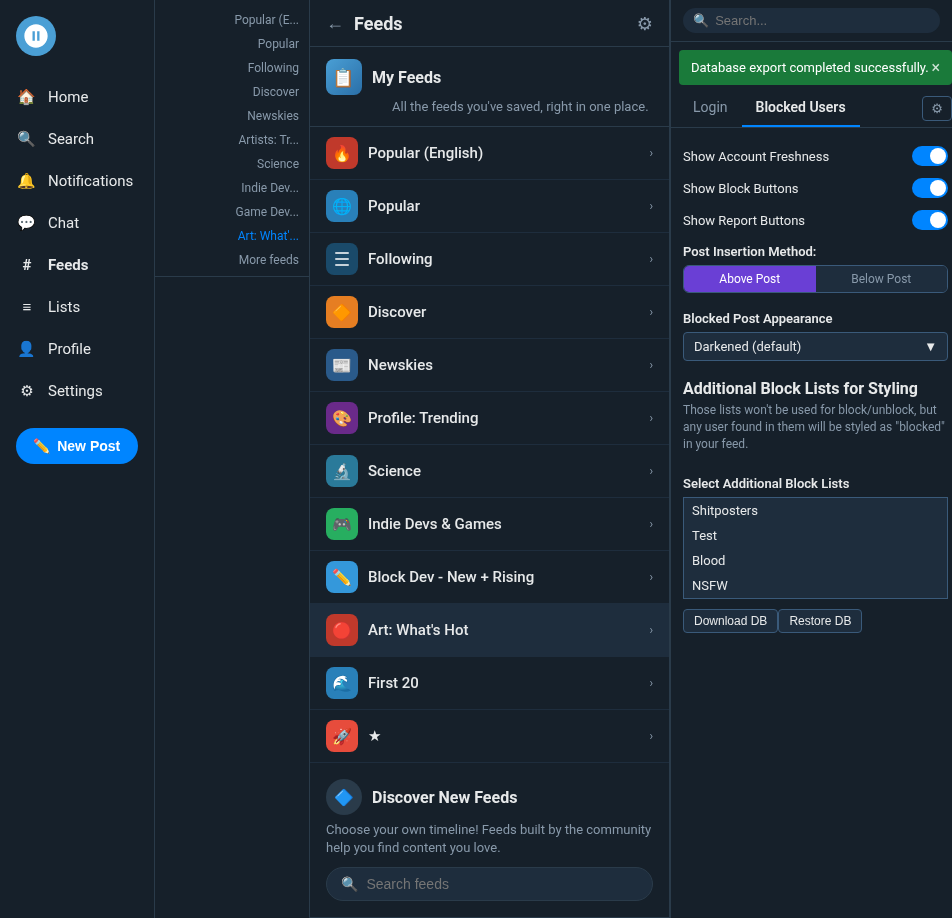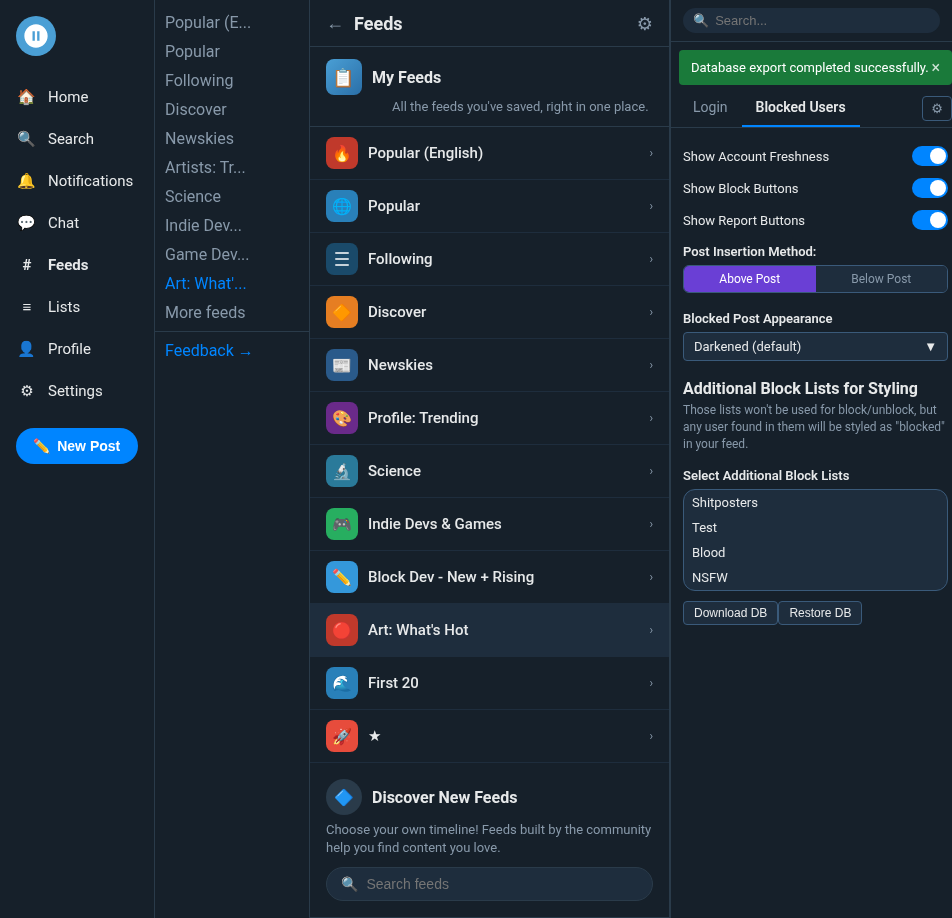--- a/index.html
+++ b/index.html
@@ -230,25 +230,25 @@
     .select-dropdown {
       width: 100%; padding: 6px 10px;
       background: #1e2d3d; border: 1px solid #3a5a7a;
       color: #e7e9ea; border-radius: 4px; font-size: 13px;
       cursor: pointer; appearance: none;
       display: flex; align-items: center; justify-content: space-between;
       margin-bottom: 10px;
     }
 
     .section-title { font-size: 16px; font-weight: 700; padding: 8px 0 4px; }
-    .section-subtitle { font-size: 12px; color: #8899aa; line-height: 1.4; margin-bottom: 8px; }
+    .section-subtitle { font-size: 12px; color: #8899aa; line-height: 1.4; margin-bottom: 16px; }
 
     .block-lists-select {
       width: 100%; background: #1e2d3d; border: 1px solid #3a5a7a;
-      border-radius: 12px; overflow: hidden; margin-bottom: 10px;
+      border-radius: 0; overflow: hidden; margin-bottom: 10px;
     }
     .block-list-option {
       padding: 5px 8px; font-size: 13px; color: #e7e9ea;
     }
 
     .db-btns { display: flex; }
     .db-btn {
       padding: 4px 10px; font-size: 12px; cursor: pointer;
       background: #1e2d3d; border: 1px solid #3a5a7a;
       color: #e7e9ea; border-radius: 4px;
@@ -257,22 +257,22 @@
     
     .feeds-sidebar {
       width: 155px;
       background: #16202a;
       border-right: 1px solid #2a3b4a;
       padding: 8px 0;
       overflow-y: auto;
       flex-shrink: 0;
     }
     .feeds-sidebar-item {
-      padding: 5px 10px; font-size: 16px; color: #8899aa; cursor: pointer;
-      overflow: hidden; text-overflow: ellipsis; white-space: nowrap;
+      padding: 5px 10px; font-size: 12px; color: #8899aa; cursor: pointer;
+      overflow: hidden; text-overflow: ellipsis; white-space: nowrap; text-align: right;
     }
     .feeds-sidebar-item.active-link { color: #0085ff; }
 
     .divider { height: 1px; background: #2a3b4a; margin: 4px 0; }
 
     
     .app-layout {
       display: flex;
       width: 952px;
       height: 918px;
@@ -349,21 +349,20 @@
       <div class="feeds-sidebar-item">Following</div>
       <div class="feeds-sidebar-item">Discover</div>
       <div class="feeds-sidebar-item">Newskies</div>
       <div class="feeds-sidebar-item">Artists: Tr...</div>
       <div class="feeds-sidebar-item">Science</div>
       <div class="feeds-sidebar-item">Indie Dev...</div>
       <div class="feeds-sidebar-item">Game Dev...</div>
       <div class="feeds-sidebar-item active-link">Art: What'...</div>
       <div class="feeds-sidebar-item">More feeds</div>
       <div class="divider"></div>
-      <div class="feeds-sidebar-item" style="color: #0085ff;">Feedback →</div>
     </div>
 
     <div class="feeds-panel">
 
       <div class="feeds-header">
         <div class="feeds-header-left">
           <span style="cursor:pointer; color:#8899aa; font-size:18px;">←</span>
           <span class="feeds-title">Feeds</span>
         </div>
         <span style="cursor:pointer; color:#8899aa; font-size:18px;">⚙</span>

